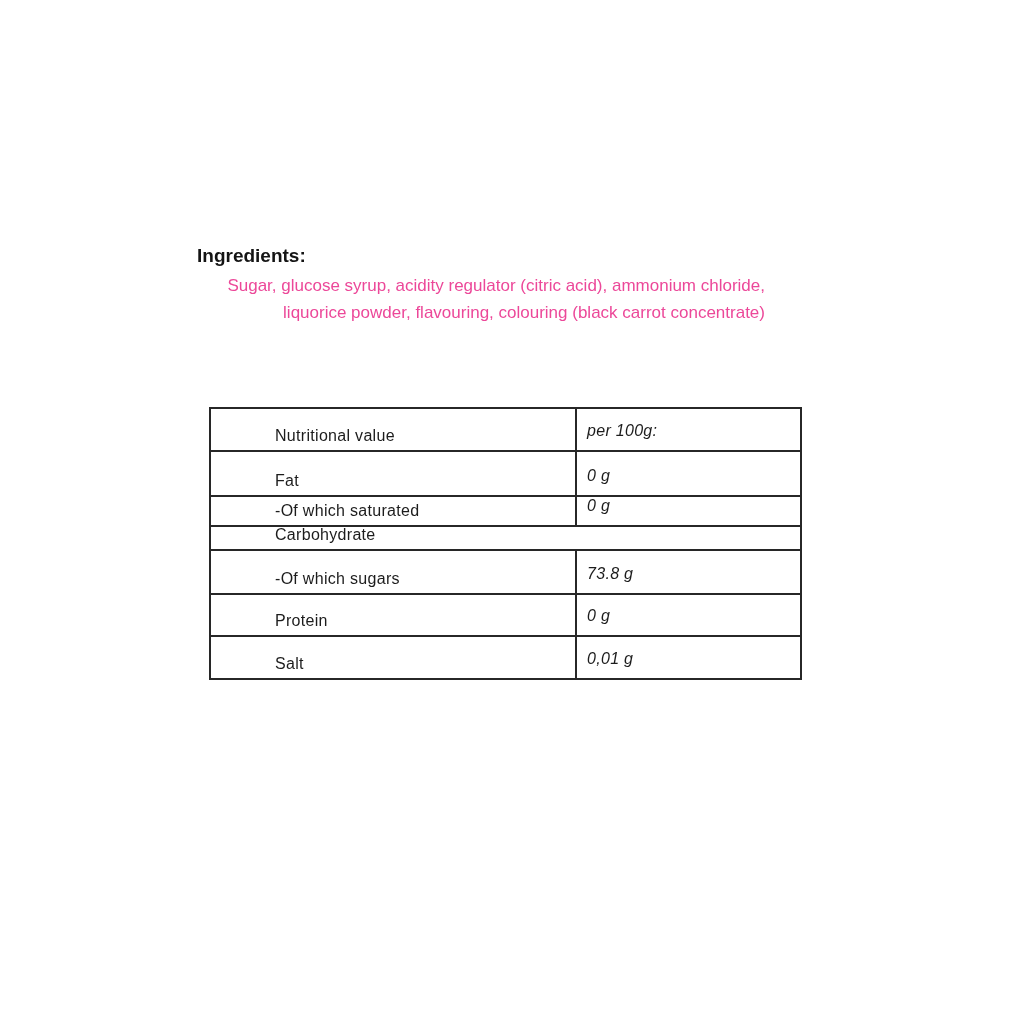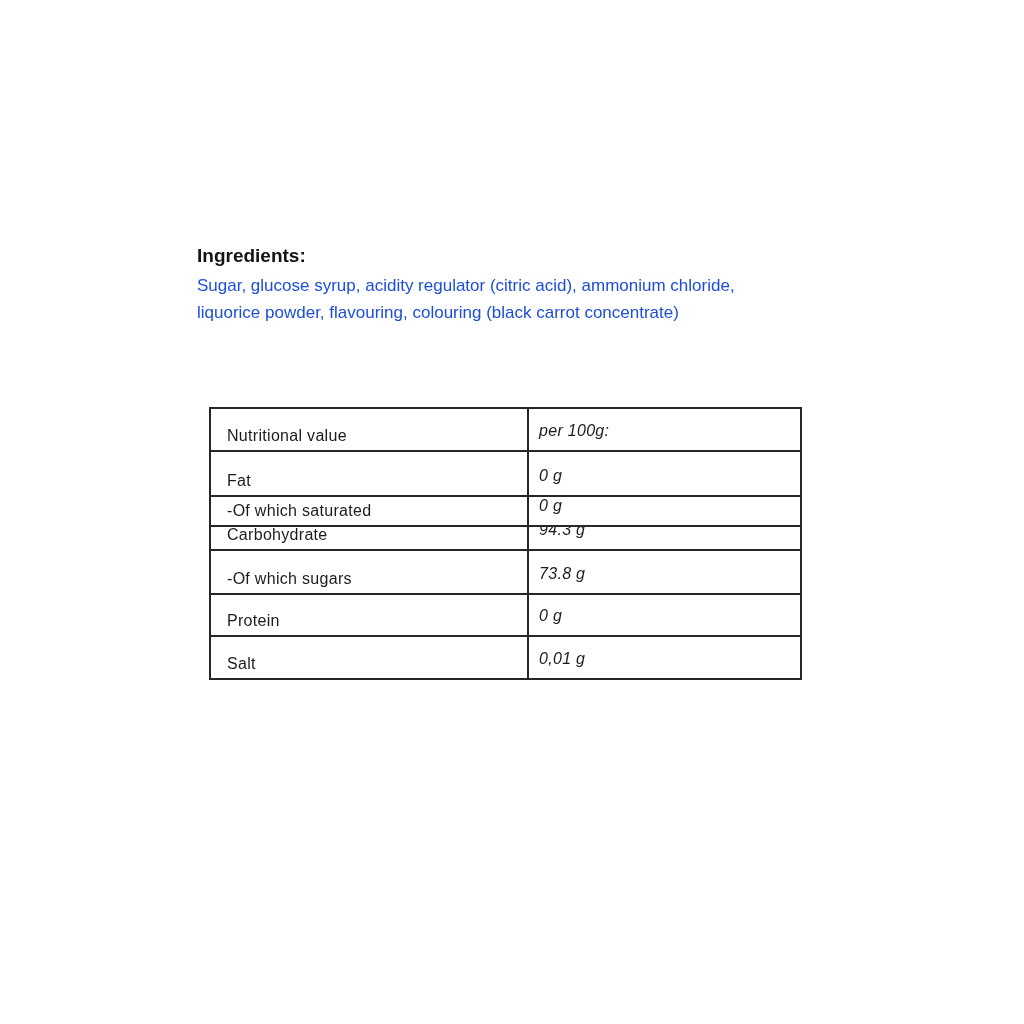--- a/index.html
+++ b/index.html
@@ -28,38 +28,40 @@
     font-size: 19px;
     font-weight: 700;
     color: #141414;
     line-height: 26px;
     margin: 0;
   }
   .ingredients-text {
     margin: 3px 0 0 0;
     font-size: 17px;
     line-height: 27px;
-    color: #1d4ed8;
+    color: #ec4899;
+    text-align: right;
   }
 
   
   .nutrition-table {
     position: absolute;
     left: 209px;
     top: 407px;
     width: 593px;
     border: 2px solid #272727;
     box-sizing: border-box;
     background: #ffffff;
   }
   .nt-row {
     display: grid;
     grid-template-columns: 316px 1fr;
     border-bottom: 2px solid #272727;
     box-sizing: border-box;
+    padding-left: 48px;
   }
   .nt-row:last-child { border-bottom: none; }
   .nt-row:nth-child(1) { height: 43px; }
   .nt-row:nth-child(2) { height: 45px; }
   .nt-row:nth-child(3) { height: 30px; }
   .nt-row:nth-child(4) { height: 24px; }
   .nt-row:nth-child(5) { height: 44px; }
   .nt-row:nth-child(6) { height: 42px; }
   .nt-row:nth-child(7) { height: 41px; }
   .nt-row:nth-child(8) { height: 49px; }
@@ -105,21 +107,20 @@
       <div class="nt-cell nt-value">0 g</div>
     </div>
 
     <div class="nt-row">
       <div class="nt-cell nt-label">-Of which saturated</div>
       <div class="nt-cell nt-value">0 g</div>
     </div>
 
     <div class="nt-row">
       <div class="nt-cell nt-label">Carbohydrate</div>
-      <div class="nt-cell nt-value">94.3 g</div>
     </div>
 
     <div class="nt-row">
       <div class="nt-cell nt-label">-Of which sugars</div>
       <div class="nt-cell nt-value">73.8 g</div>
     </div>
 
     <div class="nt-row">
       <div class="nt-cell nt-label">Protein</div>
       <div class="nt-cell nt-value">0 g</div>

